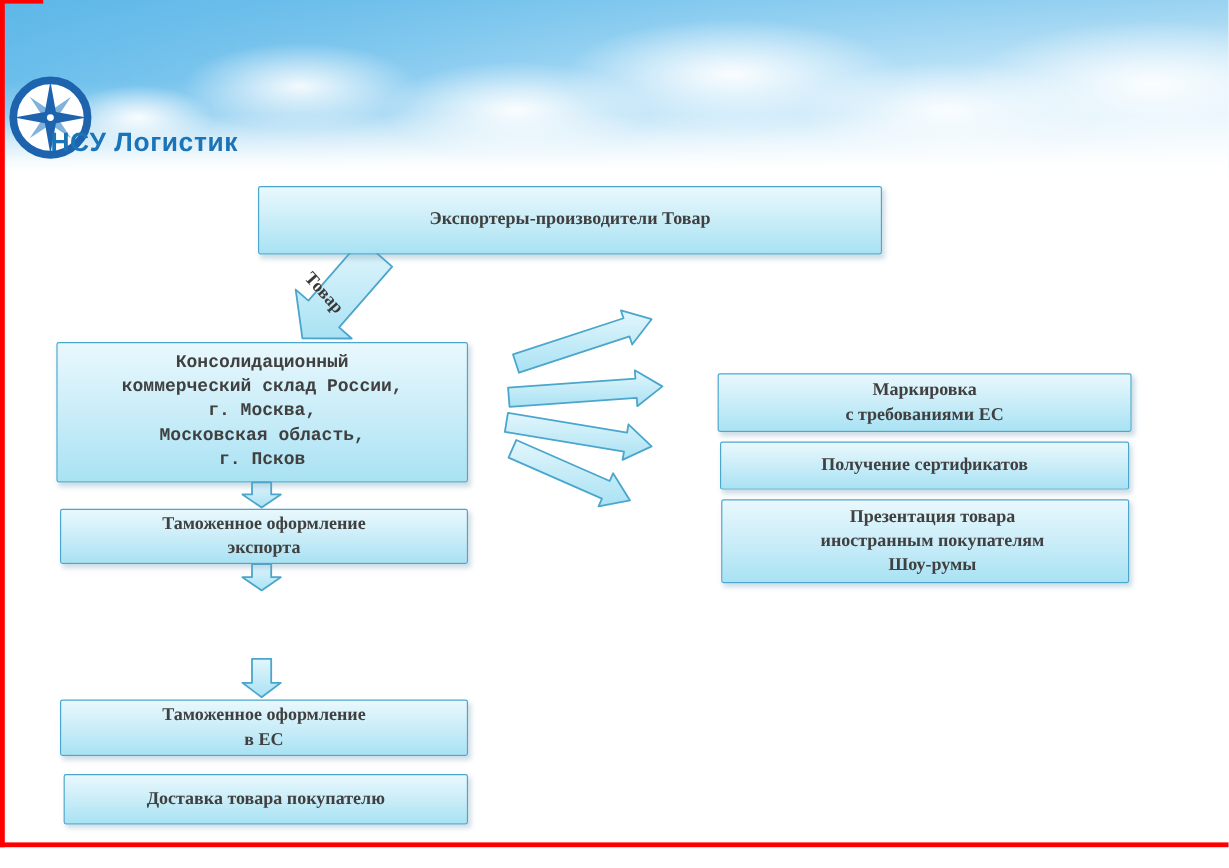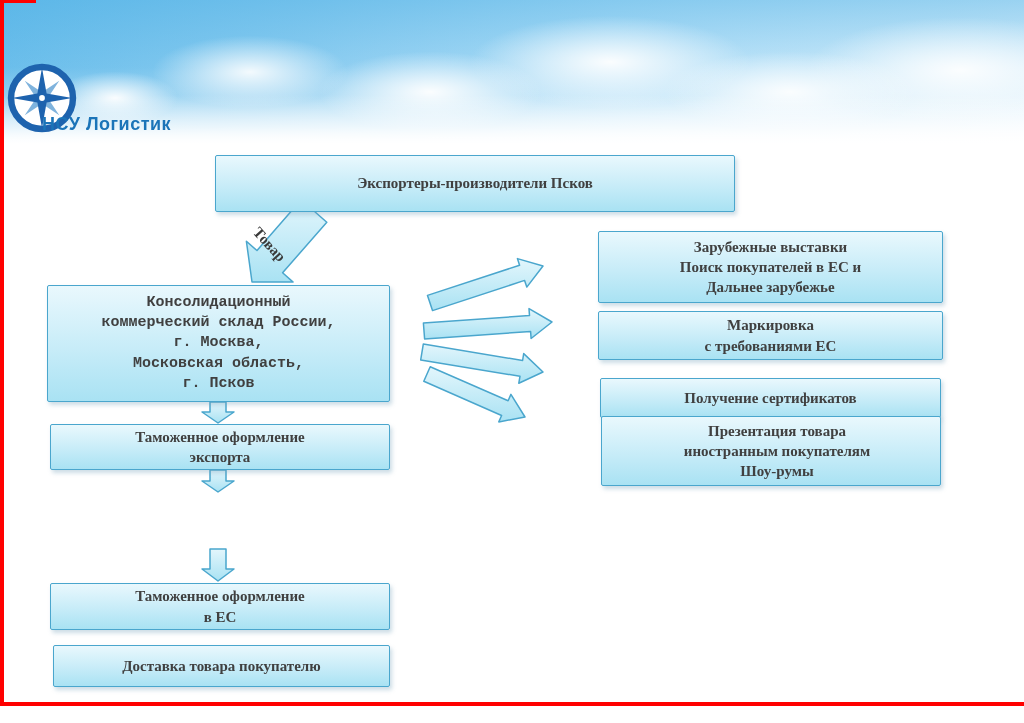--- a/index.html
+++ b/index.html
@@ -26,21 +26,21 @@
   }
   
   .red-left{position:absolute;left:0;top:0;width:4px;height:706px;background:#f00;}
   .red-bottom{position:absolute;left:0;top:702px;width:1024px;height:4px;background:#f00;}
   .red-topleft{position:absolute;left:0;top:0;width:36px;height:3px;background:#f00;}
   
   .logo-icon{position:absolute;left:6px;top:62px;width:72px;height:72px;}
   .logo-text{
     position:absolute;left:42px;top:106px;
     font-family:"Liberation Sans","DejaVu Sans",sans-serif;
-    font-weight:bold;font-size:18px;color:#1b74b8;letter-spacing:.5px;white-space:nowrap;margin-top:8px;
+    font-weight:bold;font-size:22px;color:#1b74b8;letter-spacing:.5px;white-space:nowrap;
   }
   
   .box{
     position:absolute;box-sizing:border-box;
     display:flex;align-items:center;justify-content:center;
     text-align:center;white-space:pre-line;
     background:linear-gradient(180deg,#e9f8fd 0%,#c7ecf8 55%,#a9e2f3 100%);
     border:1.5px solid #4aa6cd;border-radius:2px;
     box-shadow:2px 3px 4px rgba(110,155,180,.35);
     font-weight:bold;font-size:15px;line-height:1.35;color:#404040;
@@ -86,36 +86,33 @@
     <polygon class="block-arrow" points="210.0,470.0 210.0,481.0 202.0,481.0 218.0,492.0 234.0,481.0 226.0,481.0 226.0,470.0"></polygon>
     <polygon class="block-arrow" points="210.0,549.0 210.0,569.0 202.0,569.0 218.0,581.0 234.0,569.0 226.0,569.0 226.0,549.0"></polygon>
     <polygon class="block-arrow" points="432.5,310.6 524.6,280.4 526.8,287.1 543.0,266.0 517.4,258.6 519.6,265.2 427.5,295.4"></polygon>
     <polygon class="block-arrow" points="424.6,339.0 530.6,331.5 531.1,338.5 552.0,322.0 529.0,308.6 529.5,315.6 423.4,323.0"></polygon>
     <polygon class="block-arrow" points="420.7,359.9 520.0,376.3 518.8,383.2 543.0,372.0 523.7,353.6 522.6,360.5 423.3,344.1"></polygon>
     <polygon class="block-arrow" points="423.8,381.3 501.6,415.5 498.8,421.9 525.0,417.0 510.9,394.4 508.1,400.8 430.2,366.7"></polygon>
   </svg>
 
   <div class="goods-label">Товар</div>
 
-  <div class="box" style="left:215px;top:155px;width:520px;height:57px;">Экспортеры-производители Псков</div>
+  <div class="box" style="left:215px;top:155px;width:520px;height:57px;">Экспортеры-производители Товар</div>
 
   <div class="box" style="left:47px;top:285px;width:343px;height:117px;font-family:Liberation Mono, monospace;">Консолидационный
 коммерческий склад России,
 г. Москва,
 Московская область,
 г. Псков</div>
   <div class="box" style="left:50px;top:424px;width:340px;height:46px;">Таможенное оформление
 экспорта</div>
   <div class="box" style="left:50px;top:583px;width:340px;height:47px;">Таможенное оформление
 в ЕС</div>
   <div class="box" style="left:53px;top:645px;width:337px;height:42px;">Доставка товара покупателю</div>
 
-  <div class="box" style="left:598px;top:231px;width:345px;height:72px;">Зарубежные выставки
-Поиск покупателей в ЕС и
-Дальнее зарубежье</div>
   <div class="box" style="left:598px;top:311px;width:345px;height:49px;">Маркировка
 с требованиями ЕС</div>
-  <div class="box" style="left:600px;top:368px;width:341px;height:40px;margin-top:10px;">Получение сертификатов</div>
+  <div class="box" style="left:600px;top:368px;width:341px;height:40px;">Получение сертификатов</div>
   <div class="box" style="left:601px;top:416px;width:340px;height:70px;padding-left:18px;">Презентация товара
 иностранным покупателям
 Шоу-румы</div>
 
 </div>
 
 </body></html>

